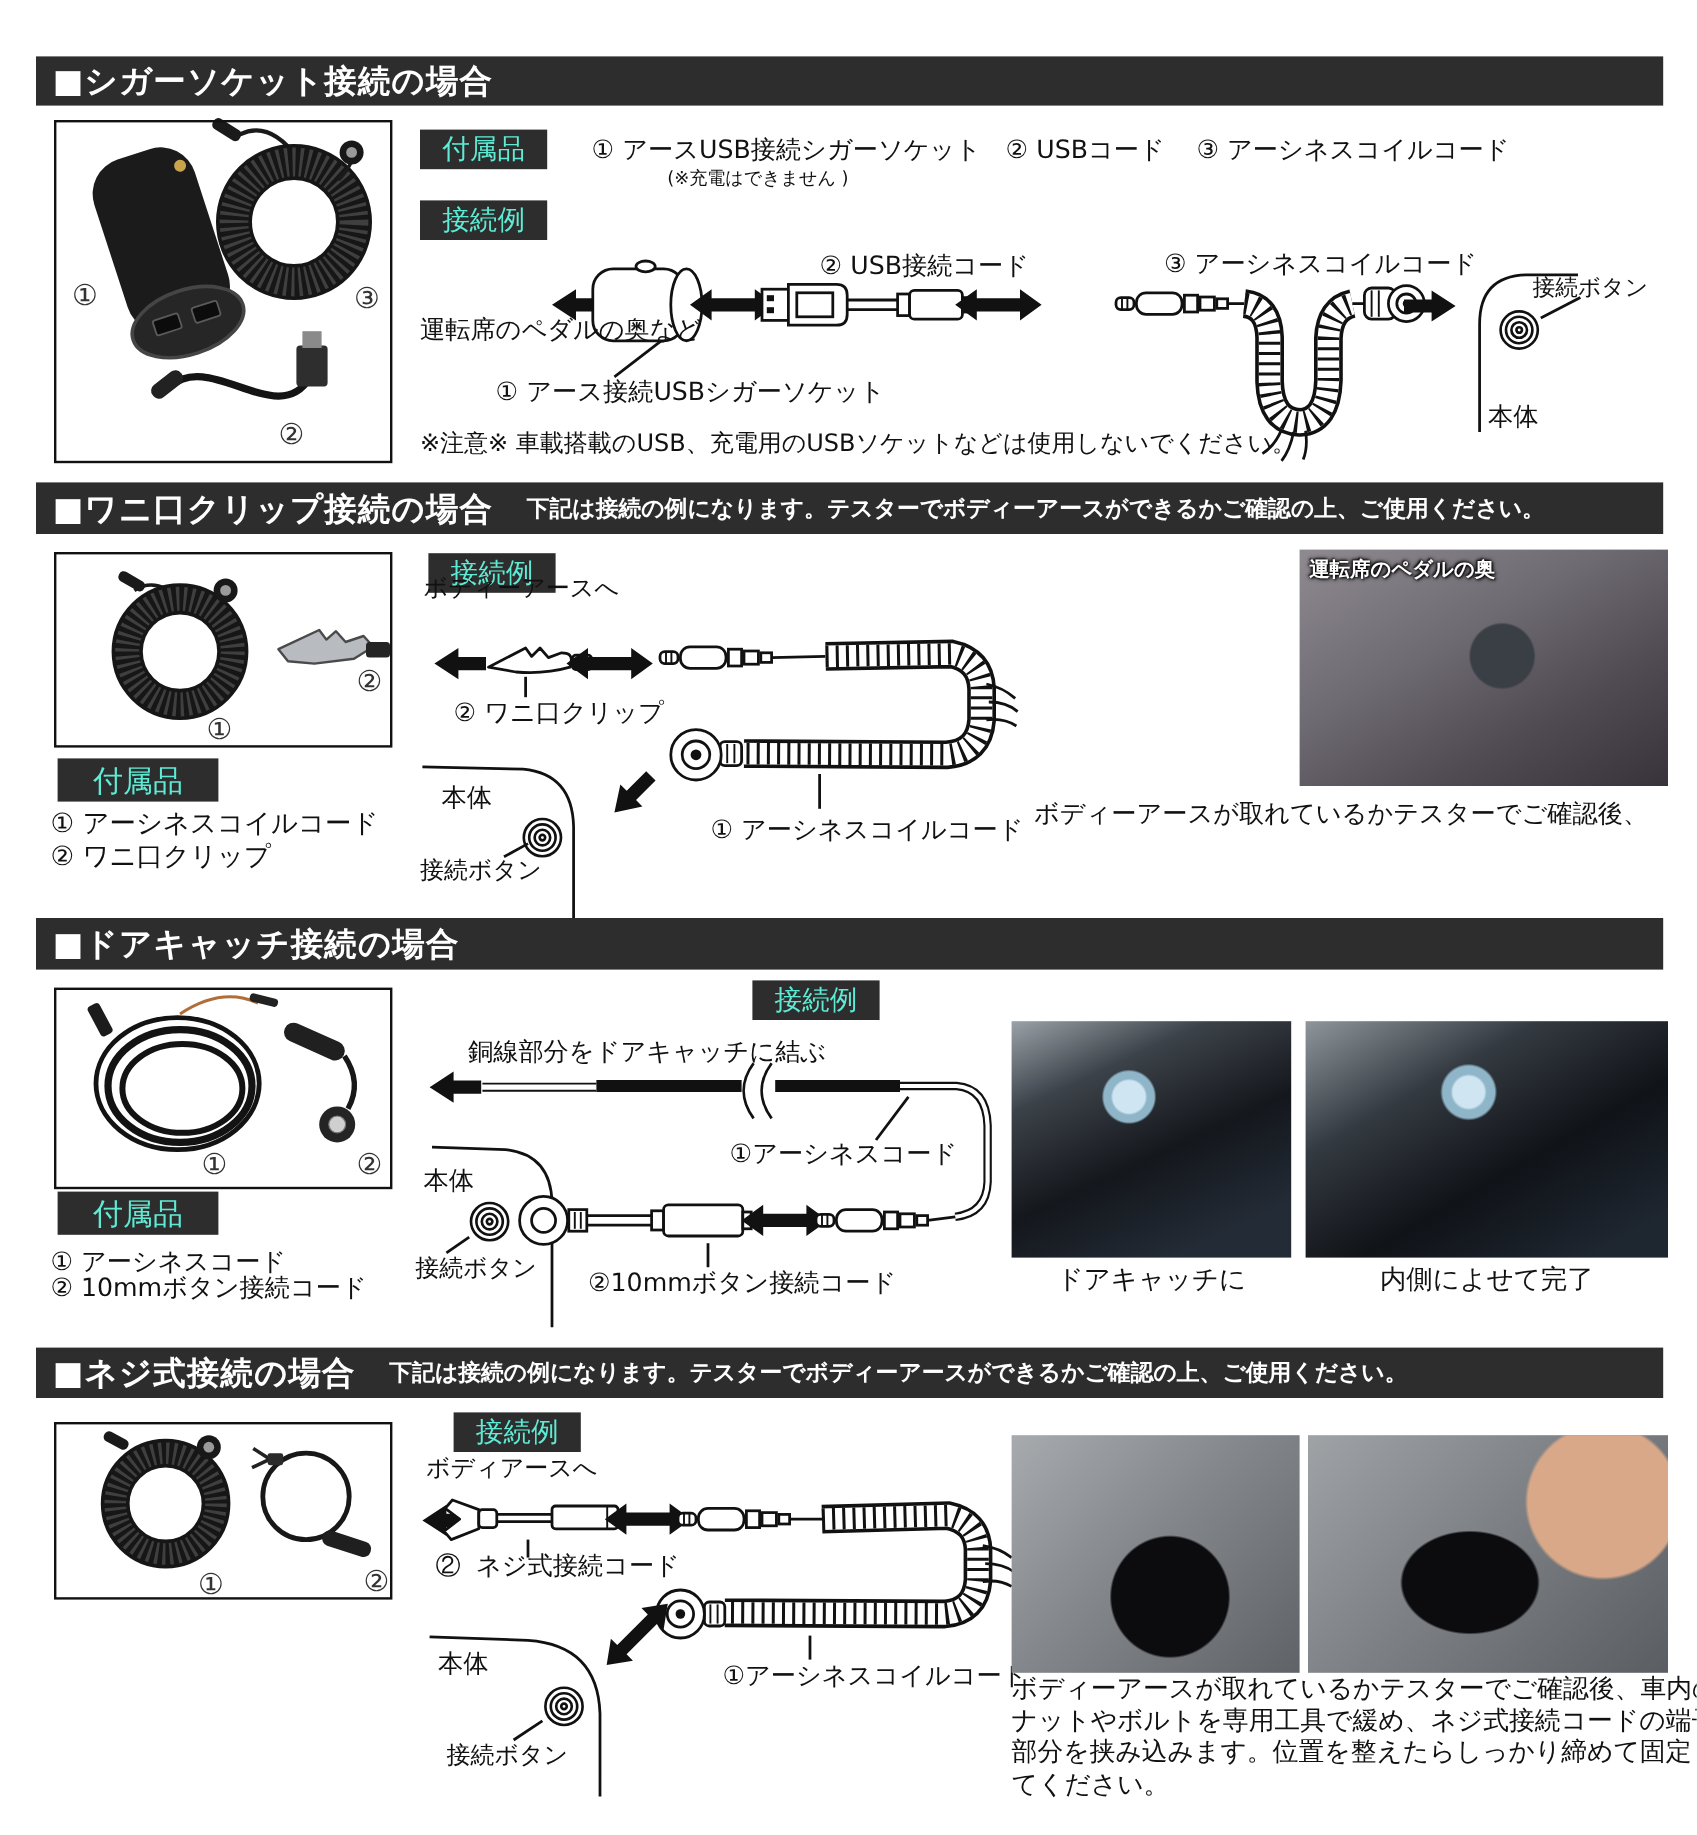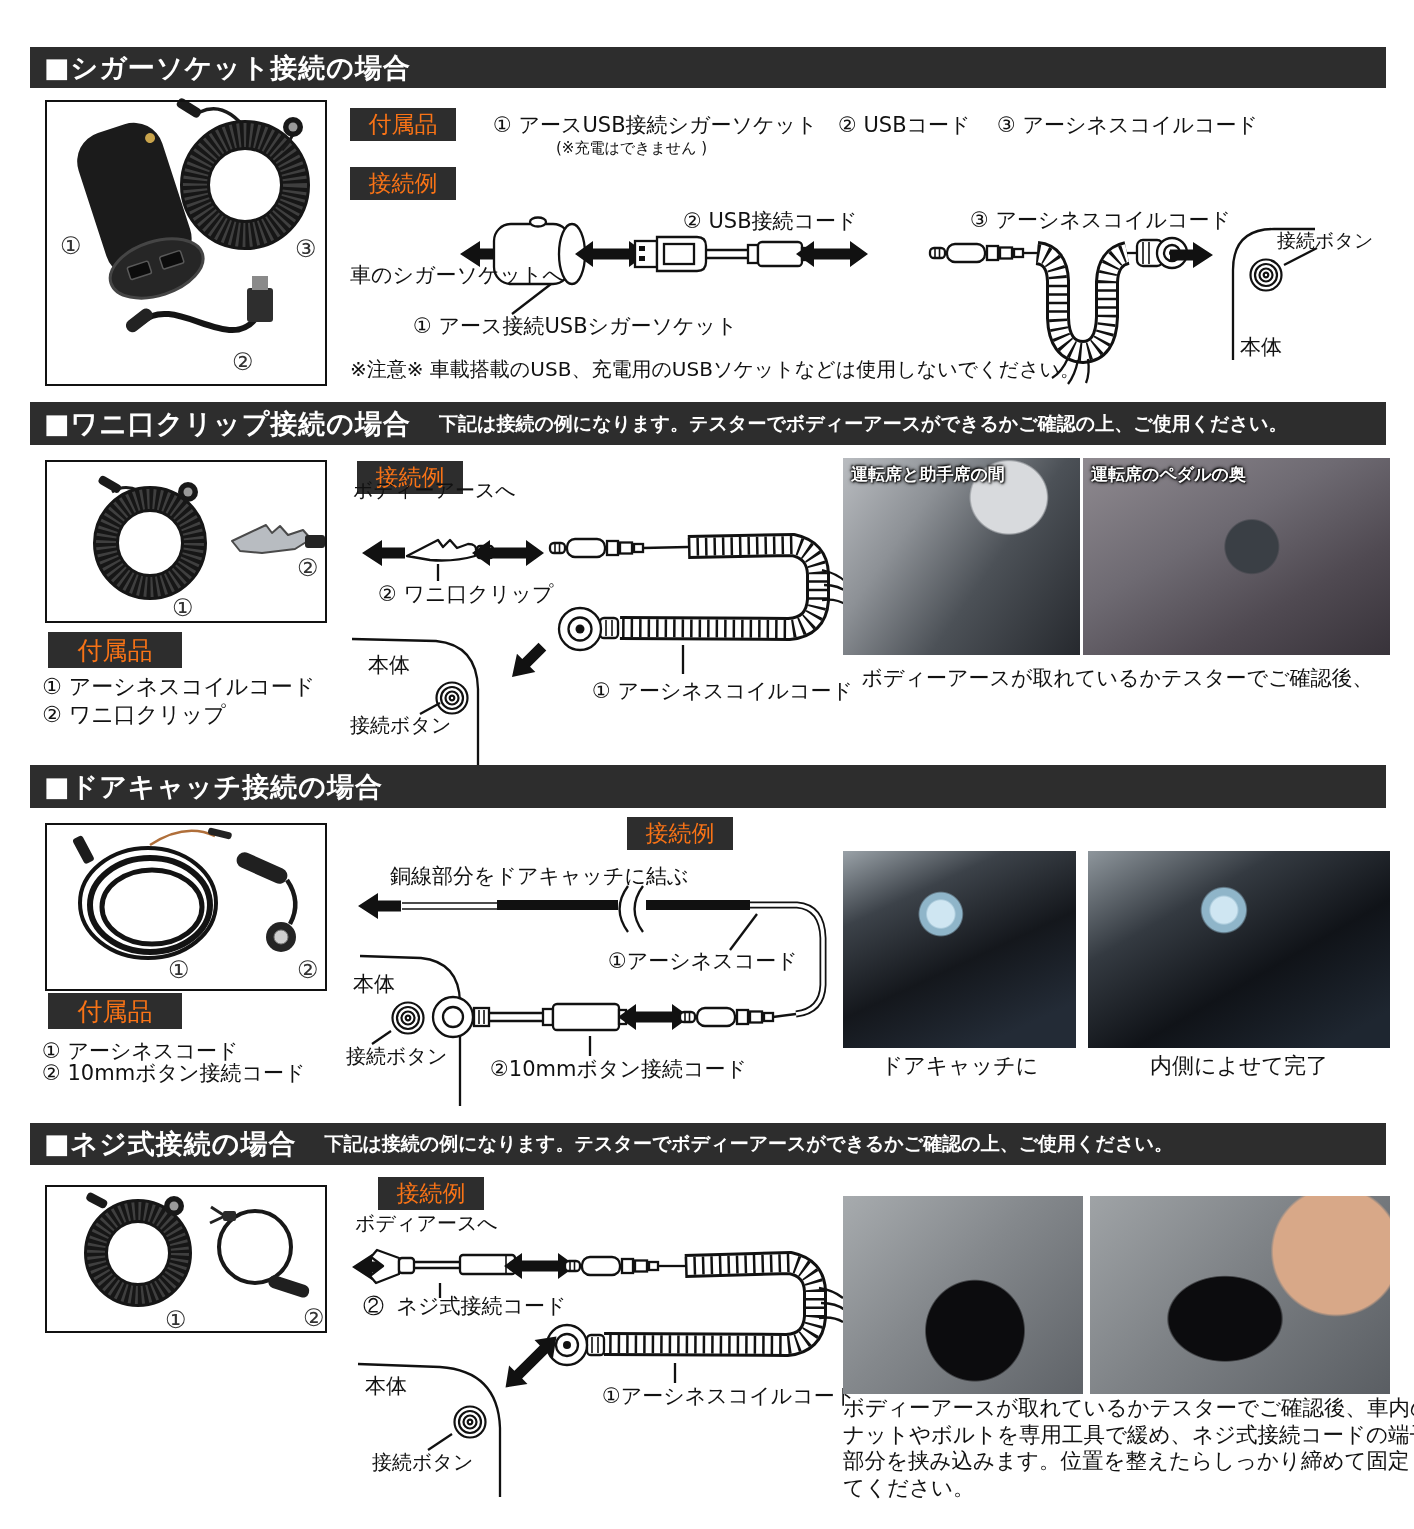--- a/index.html
+++ b/index.html
@@ -3,21 +3,21 @@
 <meta charset="utf-8">
 <style>
   html,body{margin:0;padding:0;background:#fff;}
   .page{position:relative;width:1414px;height:1529px;background:#fff;overflow:hidden;
         font-family:"DejaVu Sans","Liberation Sans",sans-serif;color:#111;}
   svg.art{position:absolute;left:0;top:0;pointer-events:none;}
   .hdr{position:absolute;left:30px;width:1356px;background:#2d2d2d;color:#fff;
        display:flex;align-items:center;box-sizing:border-box;padding-left:14px;}
   .hT{font-size:27px;font-weight:bold;letter-spacing:1px;white-space:nowrap;}
   .hS{font-size:19px;font-weight:bold;margin-left:28px;white-space:nowrap;}
-  .tag{position:absolute;background:#2d2d2d;color:#f97316;display:flex;align-items:center;
+  .tag{position:absolute;background:#2d2d2d;color:#5eead4;display:flex;align-items:center;
        justify-content:center;white-space:nowrap;}
   .tag-sm{width:106px;height:33px;font-size:23px;}
   .tag-lg{width:134px;height:36px;font-size:25px;}
   .frame{position:absolute;border:2.5px solid #111;box-sizing:border-box;background:transparent;}
   .lb{position:absolute;font-size:21px;color:#111;white-space:nowrap;line-height:1.15;}
   .num{position:absolute;font-size:24px;color:#333;}
   .ph{position:absolute;}
   .ovl{position:absolute;top:5px;left:8px;color:#fff;font-size:17px;font-weight:bold;
        text-shadow:0 0 4px #000,1px 1px 2px #000,-1px -1px 2px #000;white-space:nowrap;}
   .notes{position:absolute;text-align:center;font-size:21px;line-height:24.5px;white-space:nowrap;}
@@ -285,39 +285,34 @@
   <div class="tag tag-sm" style="left:627px;top:817px;">接続例</div>
   <div class="tag tag-lg" style="left:48px;top:993px;">付属品</div>
   <div class="tag tag-sm" style="left:378px;top:1177px;">接続例</div>
 
   <span class="lb" style="left:493px;top:113px;">① アースUSB接続シガーソケット</span>
   <span class="lb" style="left:556px;top:140px;font-size:15px;">(※充電はできません )</span>
   <span class="lb" style="left:838px;top:113px;">② USBコード</span>
   <span class="lb" style="left:997px;top:113px;">③ アーシネスコイルコード</span>
   <span class="lb" style="left:683px;top:209px;">② USB接続コード</span>
   <span class="lb" style="left:970px;top:208px;">③ アーシネスコイルコード</span>
-  <span class="lb" style="left:350px;top:263px;">車のシガーソケットへ</span>
+  <span class="lb" style="left:350px;top:263px;">運転席のペダルの奥など</span>
   <span class="lb" style="left:413px;top:314px;">① アース接続USBシガーソケット</span>
   <span class="lb" style="left:1277px;top:230px;font-size:19px;">接続ボタン</span>
   <span class="lb" style="left:1240px;top:335px;">本体</span>
   <span class="lb" style="left:350px;top:358px;font-size:20px;">※注意※ 車載搭載のUSB、充電用のUSBソケットなどは使用しないでください。</span>
 
   <span class="lb" style="left:353px;top:479px;font-size:20px;">ボディーアースへ</span>
   <span class="lb" style="left:378px;top:582px;">② ワニ口クリップ</span>
   <span class="lb" style="left:592px;top:679px;">① アーシネスコイルコード</span>
   <span class="lb" style="left:368px;top:653px;">本体</span>
   <span class="lb" style="left:350px;top:714px;font-size:20px;">接続ボタン</span>
   <span class="lb" style="left:42px;top:674px;font-size:22px;">① アーシネスコイルコード</span>
   <span class="lb" style="left:42px;top:702px;font-size:22px;">② ワニ口クリップ</span>
 
-  <div class="ph" style="left:843px;top:458px;width:237px;height:197px;
-       background:radial-gradient(ellipse at 70% 20%, #d8dadd 0 16%, rgba(216,218,221,0) 17%),
-       linear-gradient(125deg,#b9bcc0 0%,#8d9196 30%,#4c5157 60%,#26292e 100%);">
-    <span class="ovl">運転席と助手席の間</span>
-  </div>
   <div class="ph" style="left:1083px;top:458px;width:307px;height:197px;
        background:radial-gradient(circle at 55% 45%, #3a3f45 0 13%, rgba(58,63,69,0) 14%),
        linear-gradient(150deg,#8f8a90 0%,#6e6a72 40%,#504a52 70%,#38333a 100%);">
     <span class="ovl">運転席のペダルの奥</span>
   </div>
   <div class="notes" style="left:845px;top:666px;width:545px;">
     <div>ボディーアースが取れているかテスターでご確認後、</div>
   </div>
 
   <span class="lb" style="left:390px;top:864px;">銅線部分をドアキャッチに結ぶ</span>

